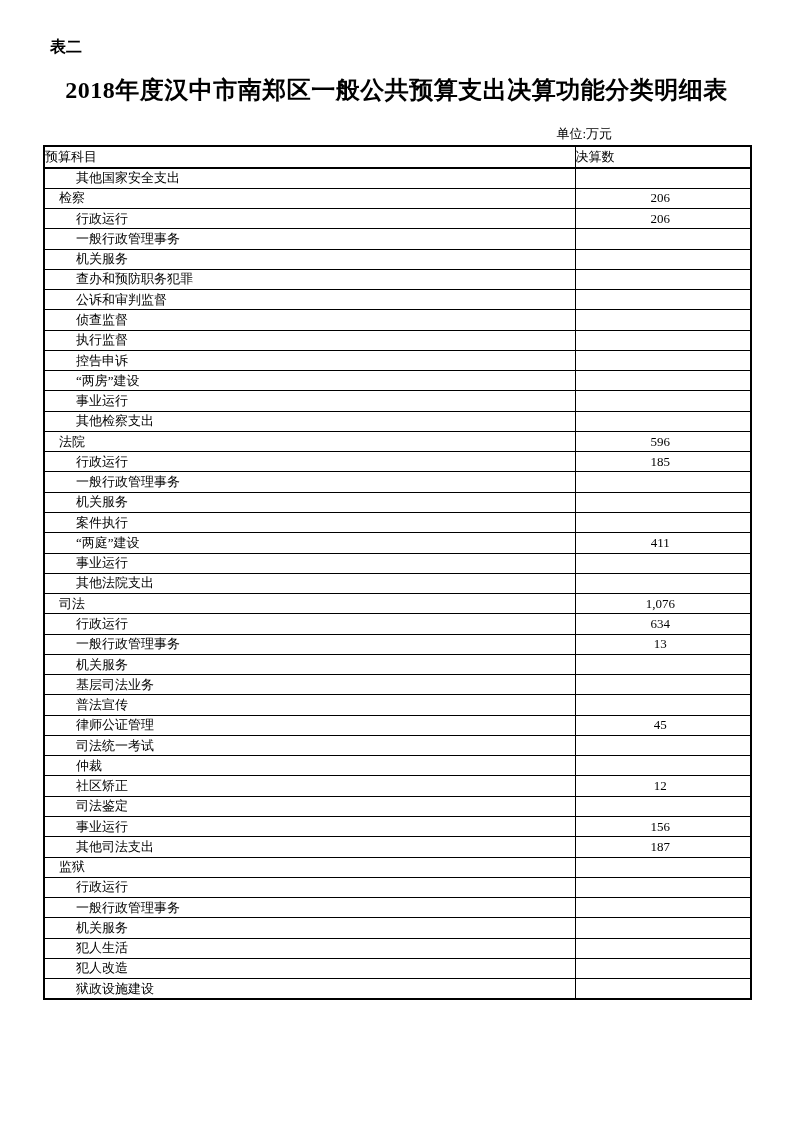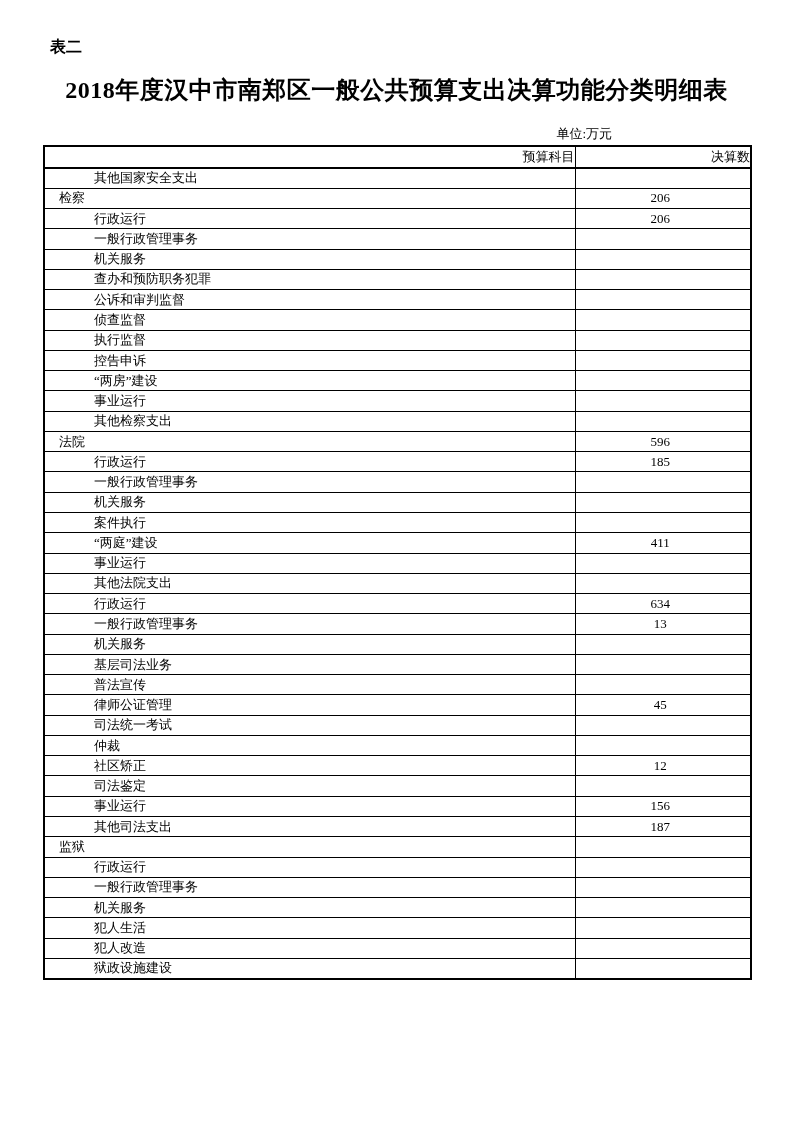--- a/index.html
+++ b/index.html
@@ -48,30 +48,30 @@
   table.budget-table { border: 2px solid #000; }
   table.budget-table th,
   table.budget-table td {
     border: 1px solid #000;
     overflow: hidden;
     white-space: nowrap;
     font-weight: normal;
   }
   table.budget-table thead th {
     height: 22px;
-    text-align: right;
+    text-align: left;
     vertical-align: middle;
     border-bottom: 2px solid #000;
   }
   table.budget-table tbody td {
     height: 20.28px;
     vertical-align: middle;
   }
   td.subject-cell.lvl1 { padding-left: 14px; }
-  td.subject-cell.lvl2 { padding-left: 49px; }
+  td.subject-cell.lvl2 { padding-left: 31px; }
   td.value-cell { text-align: center; padding-right: 5px; }
 </style>
 </head>
 <body>
 
 <div class="page">
 
   <div class="page-label">表二</div>
 
   <h1 class="doc-title">2018年度汉中市南郑区一般公共预算支出决算功能分类明细表</h1>
@@ -169,20 +169,24 @@
       </tr>
         <tr>
         <td class="subject-cell lvl2">事业运行</td>
         <td class="value-cell"></td>
       </tr>
         <tr>
         <td class="subject-cell lvl2">其他法院支出</td>
         <td class="value-cell"></td>
       </tr>
         <tr>
+        <td class="subject-cell lvl1">司法</td>
+        <td class="value-cell">1,076</td>
+      </tr>
+        <tr>
         <td class="subject-cell lvl2">行政运行</td>
         <td class="value-cell">634</td>
       </tr>
         <tr>
         <td class="subject-cell lvl2">一般行政管理事务</td>
         <td class="value-cell">13</td>
       </tr>
         <tr>
         <td class="subject-cell lvl2">机关服务</td>
         <td class="value-cell"></td>

